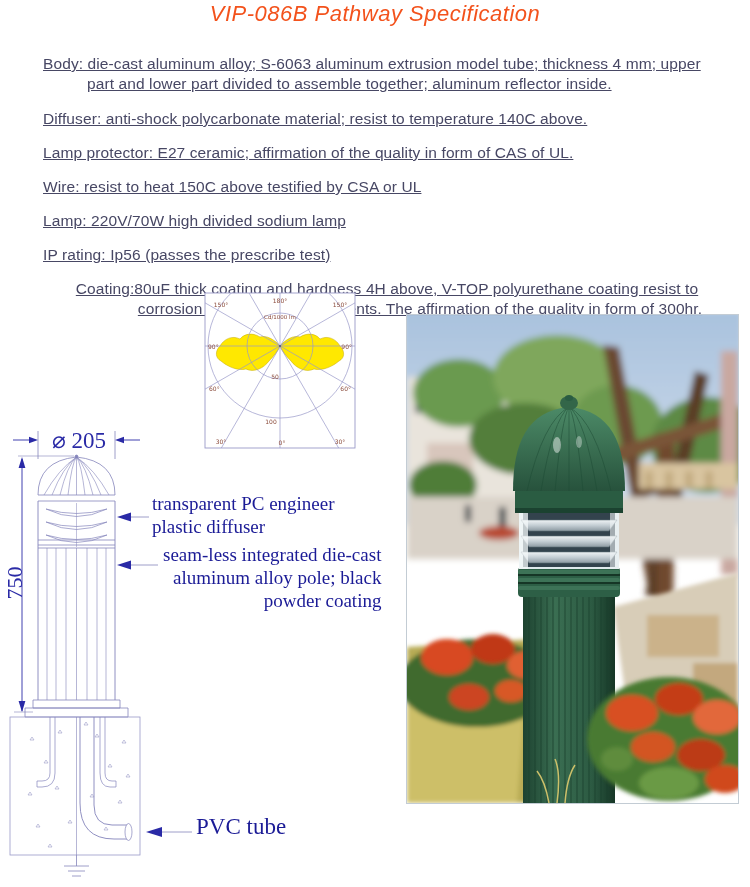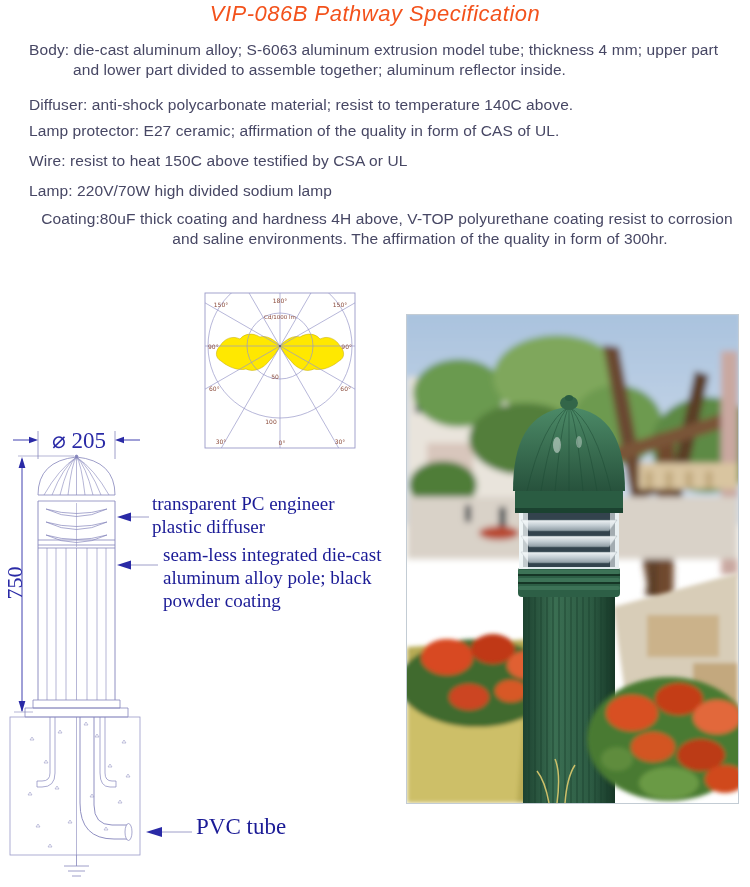--- a/index.html
+++ b/index.html
@@ -4,60 +4,61 @@
 <style>
   html,body{margin:0;padding:0;background:#ffffff;}
   #page{position:relative;width:750px;height:887px;background:#ffffff;overflow:hidden;
         font-family:"Liberation Sans",sans-serif;}
   
   .title{position:absolute;top:1px;left:0;width:750px;text-align:center;
          font-style:italic;font-size:22px;letter-spacing:.5px;color:#f3521c;}
   
   .specs{position:absolute;top:40px;left:29px;width:716px;color:#474764;
          font-size:15.5px;line-height:20px;letter-spacing:.1px;}
-  .specs p{margin:0;}
+  .specs p{margin:14px;text-decoration:underline;}
   .p-body{padding-left:44px;text-indent:-44px;margin-bottom:15px !important;}
   .p-diffuser{margin-bottom:6px !important;}
   .p-protector{margin-bottom:10px !important;}
   .p-wire{margin-bottom:10px !important;}
   .p-lamp{margin-bottom:8px !important;}
   .p-ip{margin-bottom:1px !important;}
   .p-coating{padding-left:66px;text-indent:-66px;text-align:center;}
   
   .polar{position:absolute;left:204px;top:292px;width:152px;height:158px;}
   
   .drawing{position:absolute;left:0;top:425px;width:400px;height:462px;}
   .dim-205{position:absolute;left:40px;top:427px;width:78px;text-align:center;
            font-family:"Liberation Serif",serif;font-size:23px;color:#2a2aa6;}
   .dim-750{position:absolute;left:-16px;top:571px;width:60px;height:24px;text-align:center;
            font-family:"Liberation Serif",serif;font-size:22px;color:#2a2aa6;
            transform:rotate(-90deg);}
   .callout{position:absolute;font-family:"Liberation Serif",serif;color:#1b1b96;
            font-size:19px;line-height:23px;white-space:pre-line;}
   .co-diffuser{left:152px;top:492px;}
-  .co-pole{left:163px;top:543px;}
+  .co-pole{left:163px;top:543px;text-align:right;}
   .co-pvc{left:196px;top:815px;font-size:23px;font-family:Liberation Serif, serif;}
   
   .photo{position:absolute;left:407px;top:315px;width:331px;height:488px;
          outline:1px solid #c3ccd4;}
   svg text{font-family:"DejaVu Sans",sans-serif;}
 </style>
 </head>
 <body>
 
 <div id="page">
 
   <div class="title">VIP-086B Pathway Specification</div>
 
   <div class="specs">
     <p class="p-body">Body: die-cast aluminum alloy; S-6063 aluminum extrusion model tube; thickness 4 mm; upper part and lower part divided to assemble together; aluminum reflector inside.</p>
     <p class="p-diffuser">Diffuser: anti-shock polycarbonate material; resist to temperature 140C above.</p>
     <p class="p-protector">Lamp protector: E27 ceramic; affirmation of the quality in form of CAS of UL.</p>
     <p class="p-wire">Wire: resist to heat 150C above testified by CSA or UL</p>
     <p class="p-lamp">Lamp: 220V/70W high divided sodium lamp</p>
+    <p class="p-ip">IP rating: Ip56 (passes the prescribe test)</p>
     <p class="p-coating">Coating:80uF thick coating and hardness 4H above, V-TOP polyurethane coating resist to corrosion and saline environments.  The affirmation of the quality in form of 300hr.</p>
   </div>
 
   <svg class="polar" viewBox="0 0 152 158" xmlns="http://www.w3.org/2000/svg">
     <defs>
       <clipPath id="frameClip">
           <rect x="1" y="1" width="150" height="155"></rect>
         </clipPath>
     </defs>
     <rect x="1" y="1" width="150" height="155" fill="#ffffff" stroke="#9a9ac8" stroke-width="0.9"></rect>

